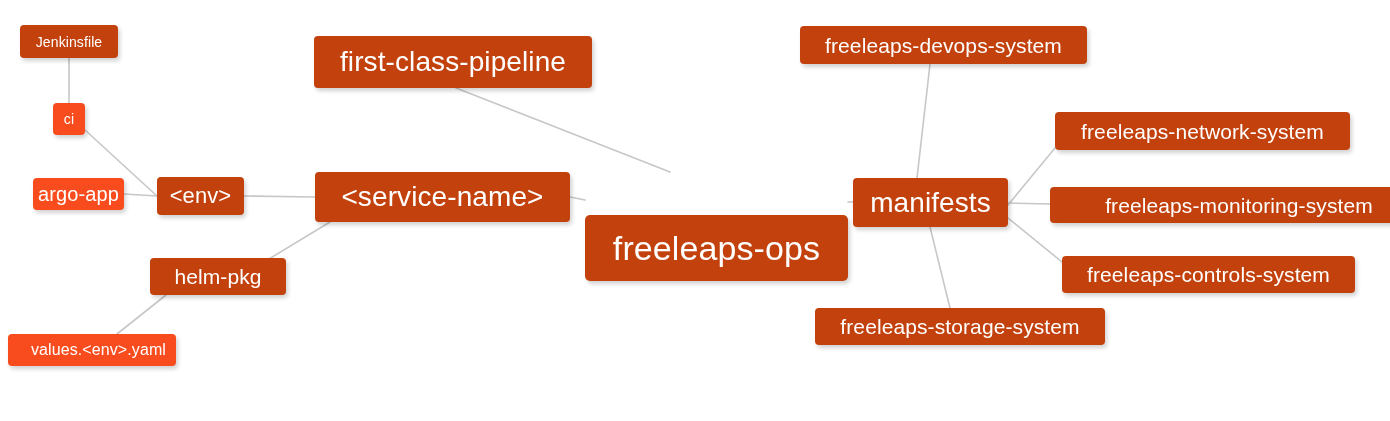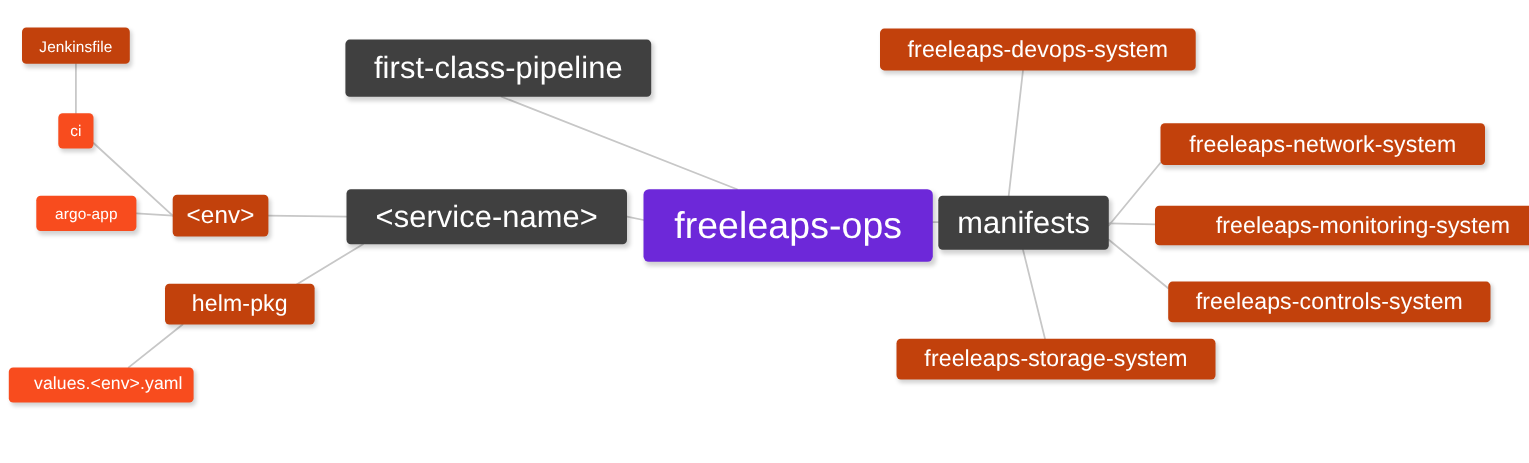--- a/index.html
+++ b/index.html
@@ -35,25 +35,26 @@
     justify-content: center;
     color: #ffffff;
     border-radius: 4px;
     box-shadow: 2px 3px 4px rgba(0,0,0,0.18);
     white-space: nowrap;
     line-height: 1;
     padding: 0 10px;
     letter-spacing: 0.1px;
   }
   .n-root {
-    background: #6d28d9;
+    background: #c2410c;
     font-size: 34px;
     border-radius: 5px;
+    margin-top: 43px;
   }
-  .n-blue   { background: #404040; }
+  .n-blue   { background: #c2410c; }
   .n-green  { background: #c2410c; }
   .n-orange { background: #c2410c; }
   .n-red    { background: #f84c1e; }
 </style>
 </head>
 <body>
 
 <div id="mindmap">
   <svg id="edge-layer" viewBox="0 0 1390 421" xmlns="http://www.w3.org/2000/svg">
       <path d="M 69,58 L 69,103" stroke="#c7c7c7" stroke-width="1.6" fill="none" stroke-linecap="round"></path>
@@ -71,21 +72,21 @@
       <path d="M 1008,218 L 1062,262" stroke="#c7c7c7" stroke-width="1.6" fill="none" stroke-linecap="round"></path>
       <path d="M 930,227 L 950,308" stroke="#c7c7c7" stroke-width="1.6" fill="none" stroke-linecap="round"></path>
     </svg>
   <div id="node-layer">
       <div class="node n-orange" style="left: 20px; top: 25px; width: 98px; height: 33px; font-size: 14px;">
         <span>Jenkinsfile</span>
       </div>
       <div class="node n-red" style="left: 53px; top: 103px; width: 32px; height: 32px; font-size: 14px;">
         <span>ci</span>
       </div>
-      <div class="node n-red" style="left: 33px; top: 178px; width: 91px; height: 32px; font-size: 14px;">
+      <div class="node n-red" style="left: 33px; top: 178px; width: 91px; height: 32px; font-size: 20px;">
         <span>argo-app</span>
       </div>
       <div class="node n-green" style="left: 157px; top: 177px; width: 87px; height: 38px; font-size: 22px;">
         <span>&lt;env&gt;</span>
       </div>
       <div class="node n-green" style="left: 150px; top: 258px; width: 136px; height: 37px; font-size: 21px;">
         <span>helm-pkg</span>
       </div>
       <div class="node n-red" style="left: 8px; top: 334px; width: 168px; height: 32px; font-size: 16px; justify-content: flex-end;">
         <span>values.&lt;env&gt;.yaml</span>

